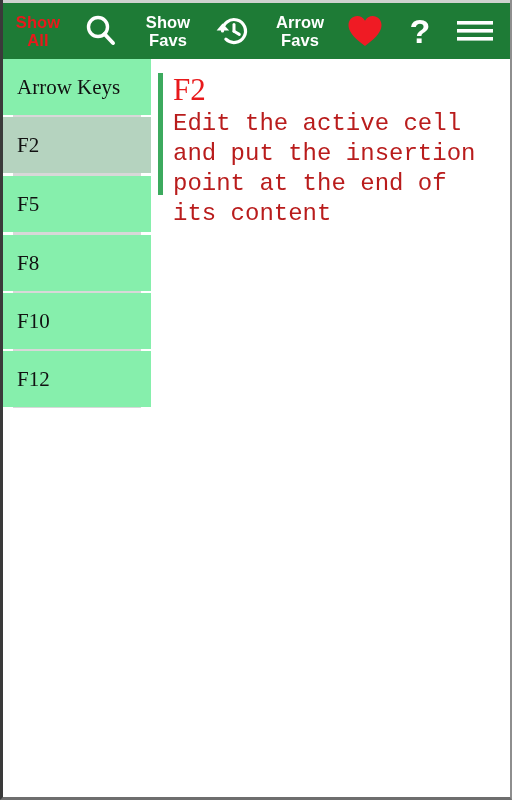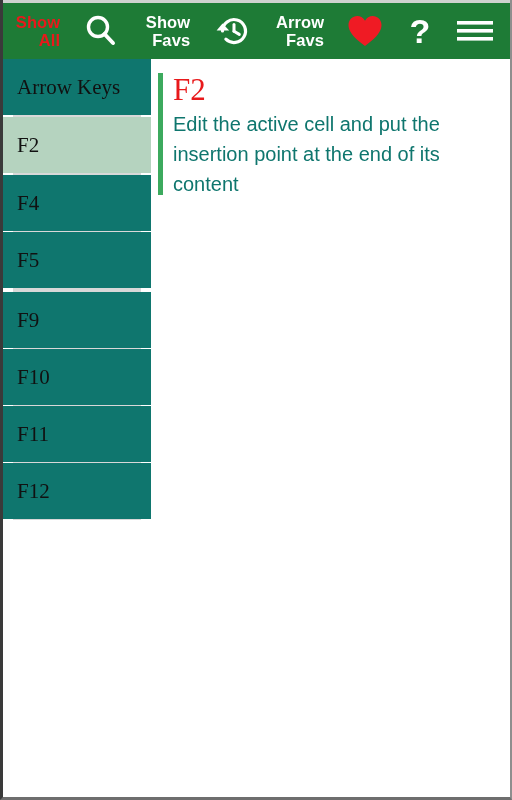--- a/index.html
+++ b/index.html
@@ -48,21 +48,21 @@
     height: 56px;
     cursor: pointer;
     user-select: none;
   }
 
   .tb-label {
     font-family: "Liberation Sans", sans-serif;
     font-weight: bold;
     font-size: 16.5px;
     line-height: 18px;
-    text-align: right;
+    text-align: center;
     color: #ffffff;
     letter-spacing: 0.1px;
   }
   .tb-label.red { color: #e8191b; }
 
   .tb-label span { display: block; }
 
   .tb-show-all { width: 62px; }
   .tb-search   { width: 62px; }
   .tb-show-favs{ width: 70px; }
@@ -97,21 +97,21 @@
     background: #ffffff;
     overflow: hidden;
     padding-top: 0;
   }
 
   .list-item {
     height: 56px;
     display: flex;
     align-items: center;
     padding: 0 0 0 14px;
-    background: #0f766e;
+    background: #86efac;
     cursor: pointer;
     position: relative;
   }
 
   .list-item .lbl {
     font-family: "Liberation Serif", "DejaVu Serif", serif;
     font-size: 21px;
     color: #111111;
     white-space: nowrap;
   }
@@ -147,24 +147,24 @@
 
   .content-title {
     font-family: "Liberation Serif", "DejaVu Serif", serif;
     font-size: 31px;
     line-height: 34px;
     color: #e8191b;
     margin-bottom: 2px;
   }
 
   .content-desc {
-    font-family: Liberation Sans, sans-serif;
-    font-size: 20px;
+    font-family: Liberation Mono, monospace;
+    font-size: 24px;
     line-height: 30px;
-    color: #0f766e;
+    color: #b91c1c;
     max-width: 320px;
   }
 </style>
 </head>
 <body>
 
 <div id="app">
 
   <div class="top-strip"></div>
 
@@ -241,42 +241,36 @@
         <div class="list-item">
           <span class="lbl">Arrow Keys</span>
         </div>
         <div class="divider"></div>
         <div class="divider"></div>
         <div class="list-item selected">
           <span class="lbl">F2</span>
         </div>
         <div class="divider"></div>
         <div class="divider"></div>
-        <div class="list-item">
-          <span class="lbl">F4</span>
-        </div>
         <div class="divider"></div>
         <div class="list-item">
           <span class="lbl">F5</span>
         </div>
         <div class="divider"></div>
         <div class="divider"></div>
         <div class="divider"></div>
-        <div class="divider"></div>
-        <div class="list-item">
-          <span class="lbl">F9</span>
-        </div>
+        <div class="list-item">
+          <span class="lbl">F8</span>
+        </div>
+        <div class="divider"></div>
         <div class="divider"></div>
         <div class="list-item">
           <span class="lbl">F10</span>
         </div>
         <div class="divider"></div>
-        <div class="list-item">
-          <span class="lbl">F11</span>
-        </div>
         <div class="divider"></div>
         <div class="list-item">
           <span class="lbl">F12</span>
         </div>
         <div class="divider"></div>
       </div>
 
     <div class="content">
       <div class="accent-bar"></div>
       <div class="content-text">

